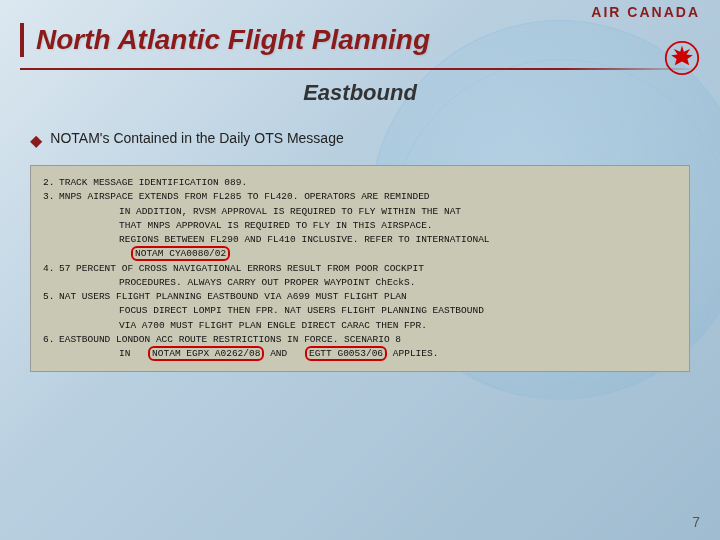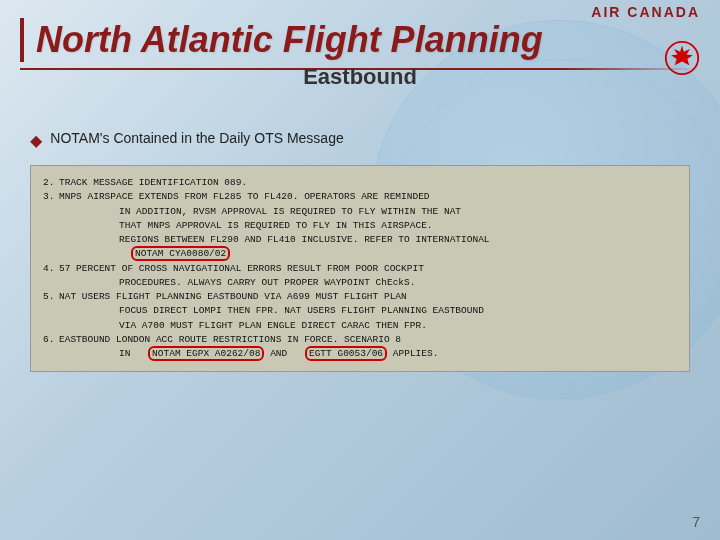--- a/index.html
+++ b/index.html
@@ -58,21 +58,21 @@
       justify-content: space-between;
       padding: 10px 20px;
       background: transparent;
     }
 
     .title-section {
       flex: 1;
     }
 
     .main-title {
-      font-size: 36px;
+      font-size: 28px;
       font-weight: bold;
       color: #8B1A1A;
       font-style: italic;
       text-shadow: 1px 1px 2px rgba(0,0,0,0.1);
       border-left: 4px solid #8B1A1A;
       padding-left: 12px;
       line-height: 1.2;
     }
 
     .air-canada-logo {
@@ -91,26 +91,27 @@
 
     .maple-leaf {
       width: 36px;
       height: 36px;
       color: #cc0000;
     }
 
     
     .subtitle {
       position: absolute;
-      top: 64px;
+      top: 80px;
       left: 0;
       right: 0;
       text-align: center;
       font-size: 22px;
       font-weight: bold;
+      font-style: italic;
       color: #333;
     }
 
     
     .bullet-section {
       position: absolute;
       top: 130px;
       left: 30px;
       right: 30px;
     }

